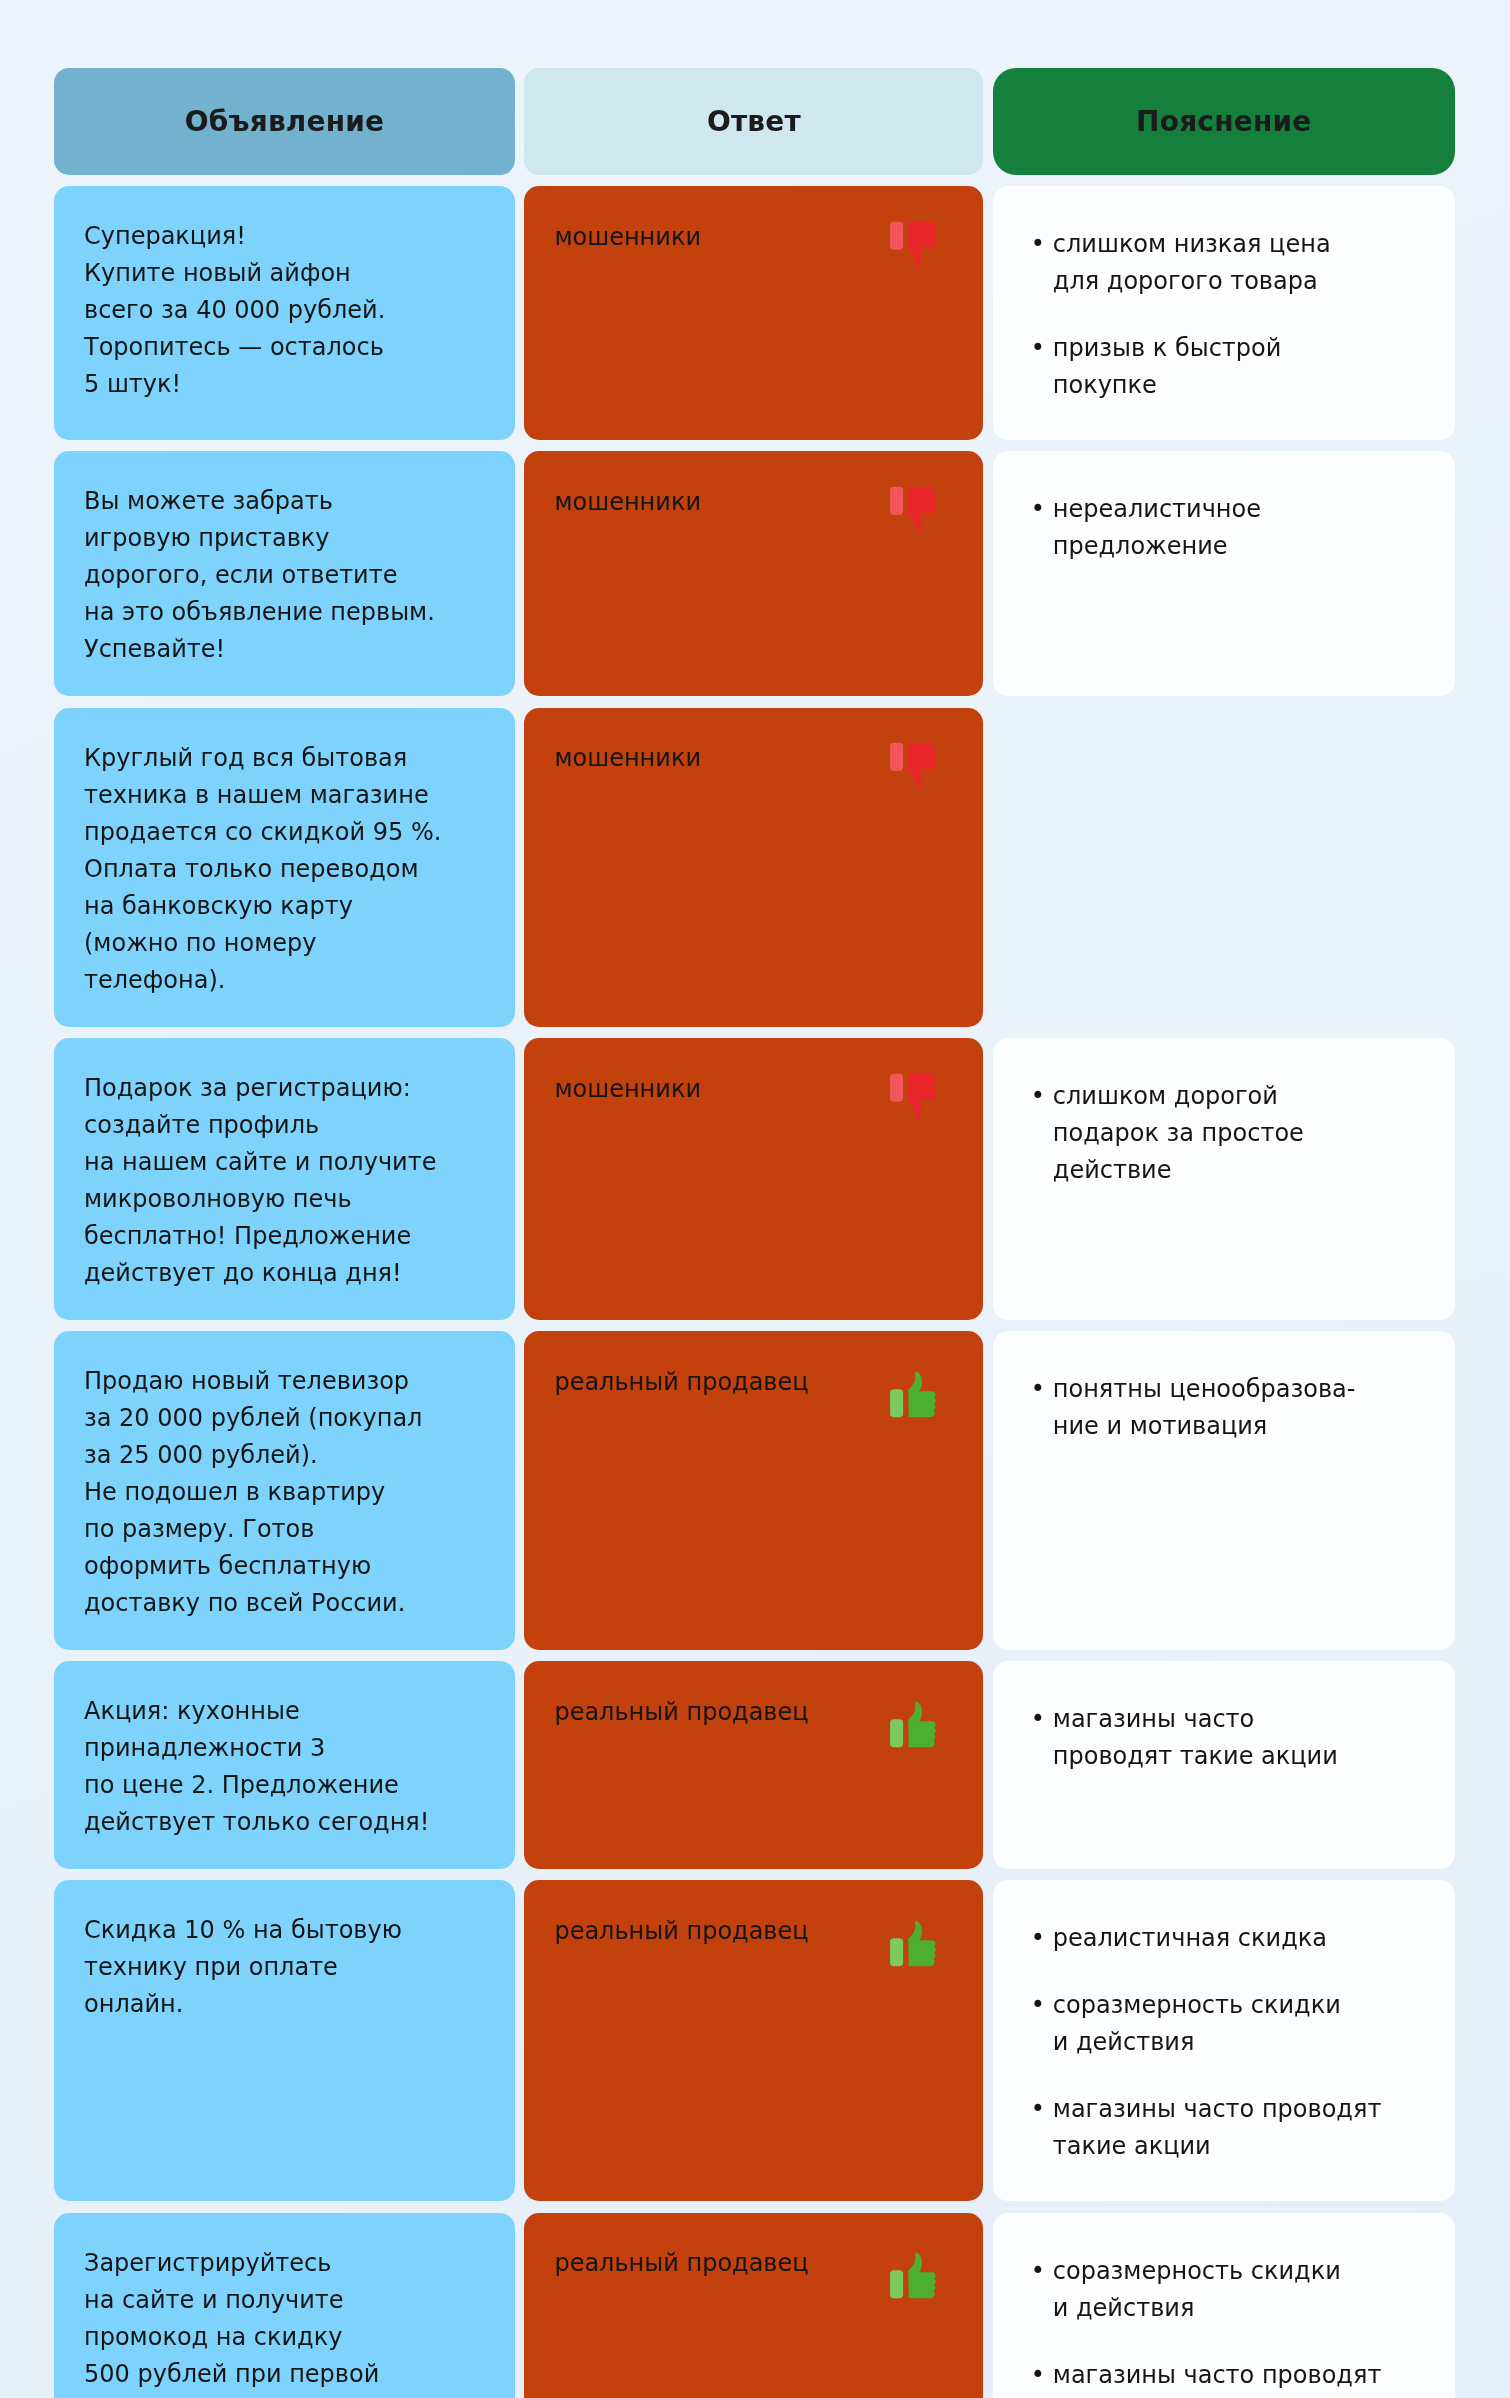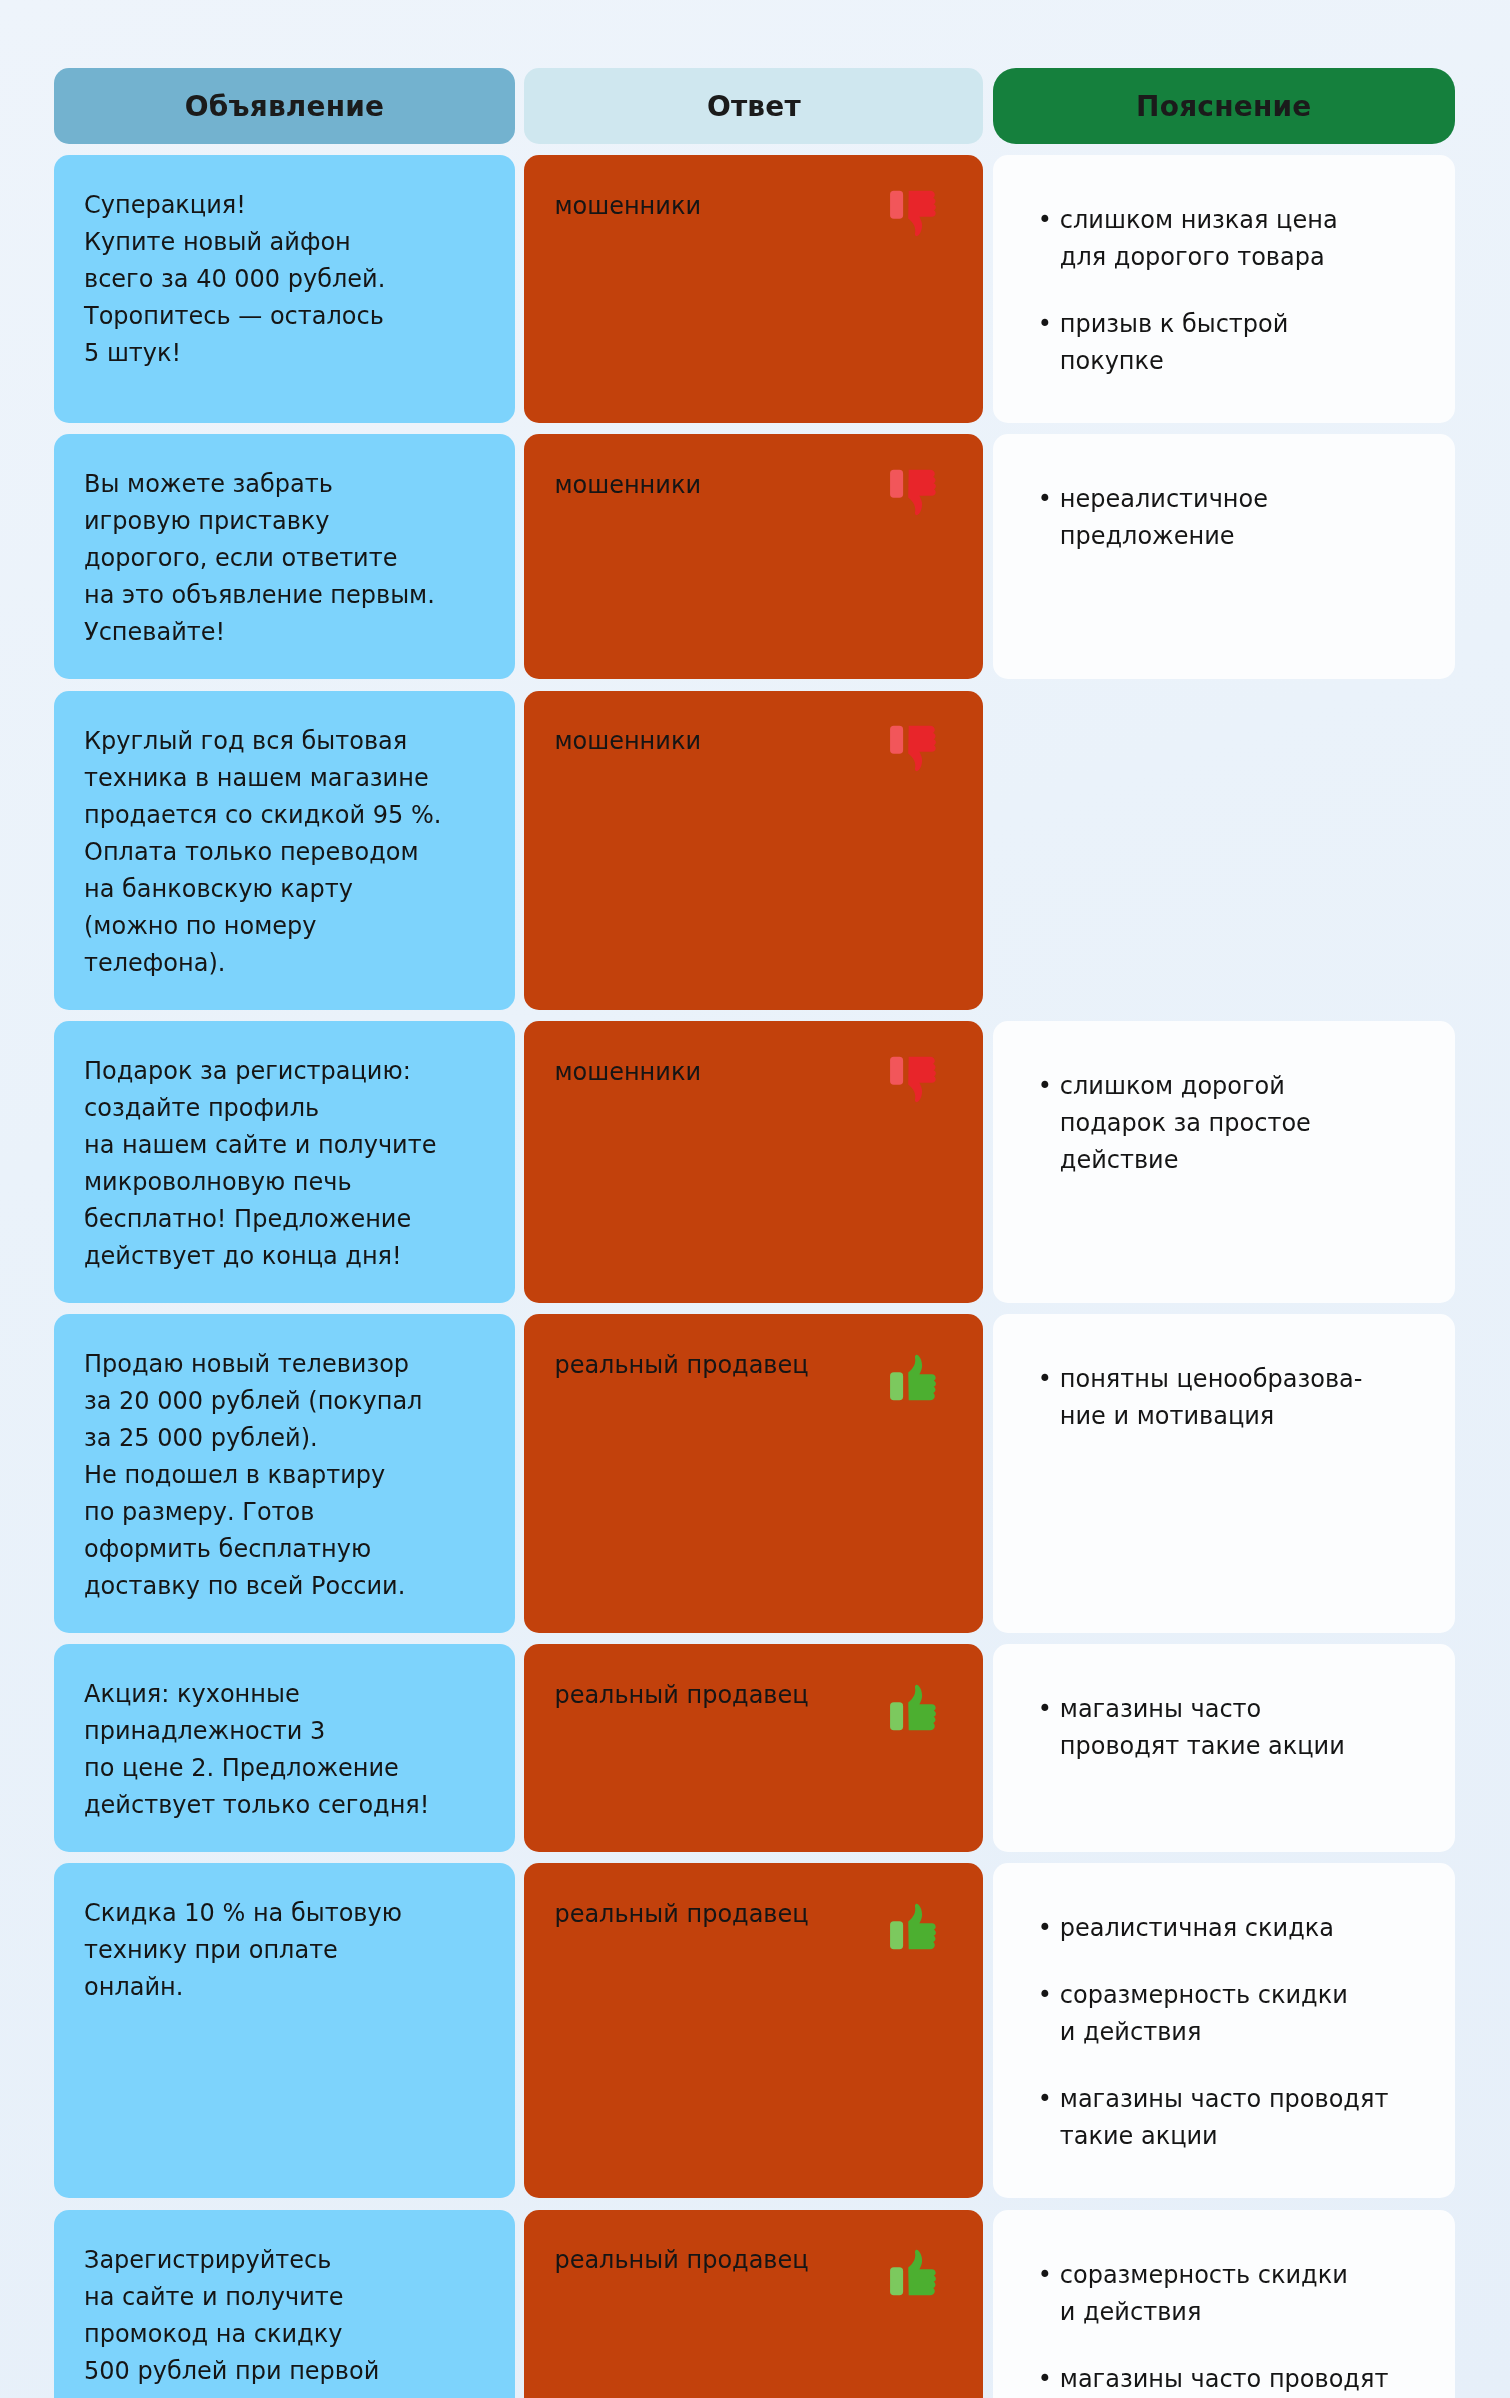--- a/index.html
+++ b/index.html
@@ -26,21 +26,21 @@
   .row {
     display: grid;
     grid-template-columns: 461px 459px 462px;
     column-gap: 9.4px;
     margin-bottom: 11.2px;
   }
 
   
   .head-cell {
     border-radius: 15px;
-    height: 76px;
+    height: 107px;
     display: flex;
     align-items: center;
     justify-content: center;
     font-size: 28px;
     font-weight: bold;
     color: #1b1b1b;
     letter-spacing: 0.2px;
   }
   .head-1 { background: #73b2cf; }
   .head-2 { background: #cfe7ef; }
@@ -85,21 +85,21 @@
     width: 60px;
     height: 54px;
     flex: 0 0 auto;
     margin-right: 7.5px;
     margin-top: 1.9px;
   }
   .icon-slot svg { display: block; width: 60px; height: 54px; }
 
   .exp-list {
     list-style: none;
-    margin: 15px;
+    margin: 8px;
     padding: 0;
   }
   .exp-list li {
     font-size: 24px;
     line-height: 37px;
     color: #151515;
     position: relative;
     padding-left: 24px;
     margin-bottom: 30px;
     white-space: pre-line;

